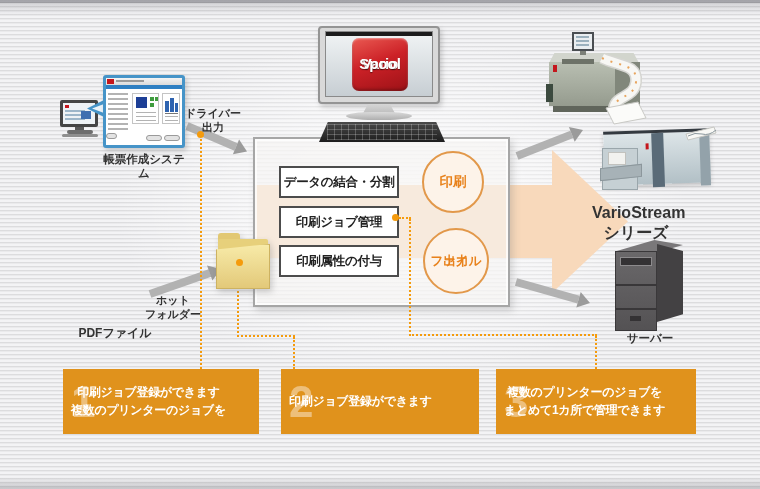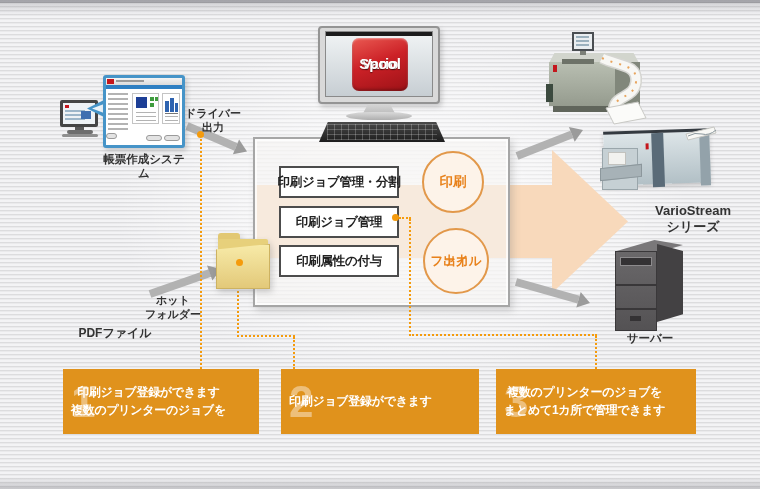--- a/index.html
+++ b/index.html
@@ -111,21 +111,21 @@
   .lB1{left:237px;top:267px;height:70px;} .lB2{left:237px;top:335px;width:58px;} .lB3{left:293px;top:337px;height:32px;}
   .lC0{left:399px;top:217px;width:12px;} .lC1{left:409px;top:219px;height:117px;} .lC2{left:409px;top:334px;width:188px;} .lC3{left:595px;top:336px;height:33px;}
   .dA{left:197px;top:131px;} .dC{left:392px;top:214px;}
 
   
   .lbl{font-weight:bold;color:#333;text-align:center;z-index:6;line-height:1.25;}
   .lbl-form{left:98px;top:152px;width:92px;font-size:11.5px;}
   .lbl-driver{left:184px;top:107px;width:58px;font-size:11px;}
   .lbl-hot{left:144px;top:294px;width:58px;font-size:11px;}
   .lbl-pdf{left:72px;top:326px;width:86px;font-size:12px;}
-  .lbl-vario{left:649px;top:203px;width:88px;font-size:13px;text-align:center;}
+  .lbl-vario{left:592px;top:203px;width:88px;font-size:16px;text-align:center;}
   .lbl-server{left:618px;top:331px;width:64px;font-size:11.5px;}
 
   
   .pr1{left:546px;top:28px;width:104px;height:98px;z-index:6;}
   .pr1 .scr{left:26px;top:4px;width:22px;height:19px;background:#e9edf0;border:2px solid #4a4e52;}
   .pr1 .scr i{left:2px;top:2px;width:13px;height:11px;display:block;background:repeating-linear-gradient(180deg,#9bb0bd 0 2px,transparent 2px 4px);}
   .pr1 .std{left:34px;top:23px;width:6px;height:4px;background:#7c8078;}
   .pr1 .roof{left:3px;top:25px;width:90px;height:10px;background:#d2d5cd;clip-path:polygon(6% 0,94% 0,100% 100%,0 100%);}
   .pr1 .front{left:3px;top:34px;width:66px;height:44px;background:linear-gradient(180deg,#b9bfb2,#959b8e);}
   .pr1 .side{left:69px;top:34px;width:25px;height:44px;background:#81877b;}
@@ -179,21 +179,21 @@
     <polygon points="232.9,154.2 239.1,139.4 247,151.5" fill="#9b9b9b"></polygon>
     <line x1="150" y1="294" x2="210" y2="273" stroke="#b2b2b2" stroke-width="8"></line>
     <polygon points="212.4,280.6 207,265.4 221,269" fill="#9b9b9b"></polygon>
     <line x1="517" y1="156" x2="571.8" y2="134.4" stroke="#b2b2b2" stroke-width="8"></line>
     <polygon points="574.7,141.8 568.9,127 583,130" fill="#9b9b9b"></polygon>
     <line x1="516" y1="282" x2="578.5" y2="299.7" stroke="#b2b2b2" stroke-width="8"></line>
     <polygon points="576.3,307.4 580.7,292 590,303" fill="#9b9b9b"></polygon>
   </svg>
 
   <div class="vs-box"></div>
-  <div class="func-box fb1">印刷ジョブ管理・分割</div>
+  <div class="func-box fb1">データの結合・分割</div>
   <div class="func-box fb2">印刷ジョブ管理</div>
   <div class="func-box fb3">印刷属性の付与</div>
   <div class="circle circ-print">
     <span>印刷</span>
   </div>
   <div class="circle circ-file">
     <span>ファイル</span>
     <span>出力</span>
   </div>
 

